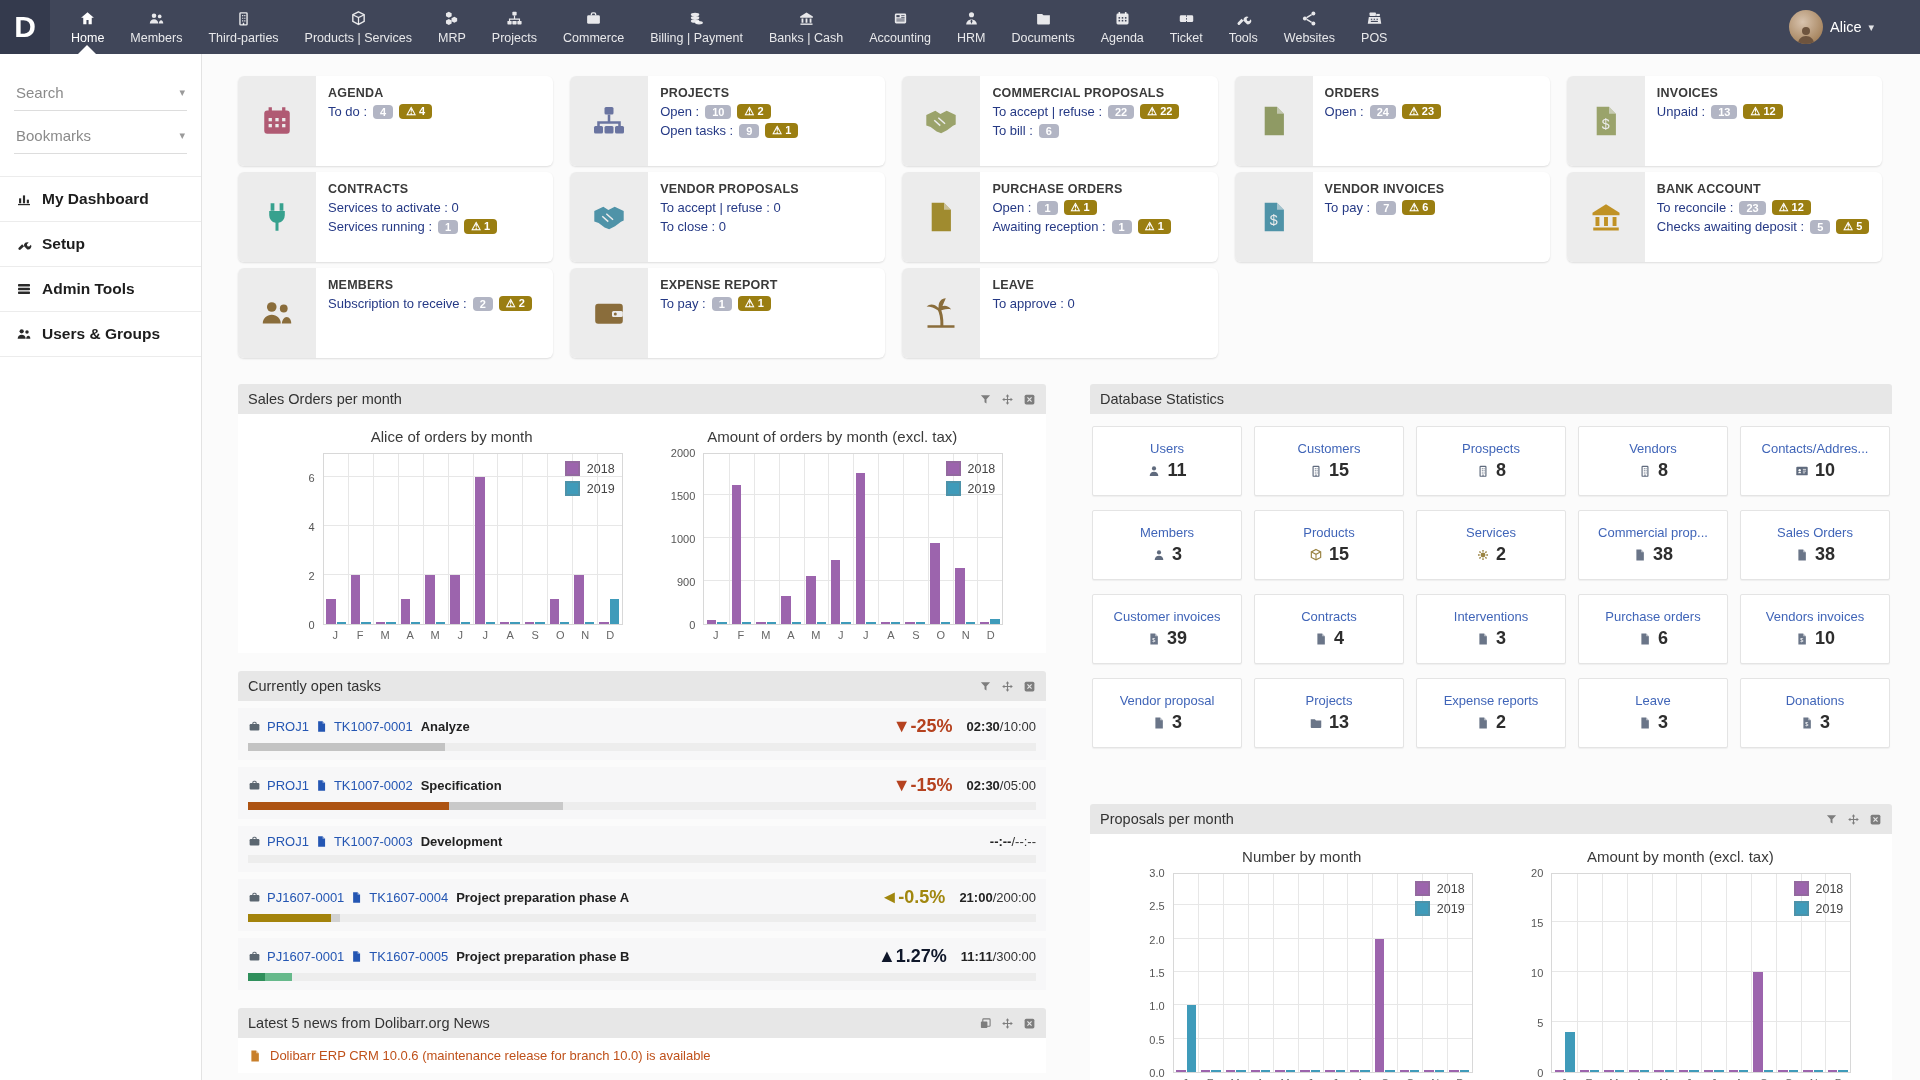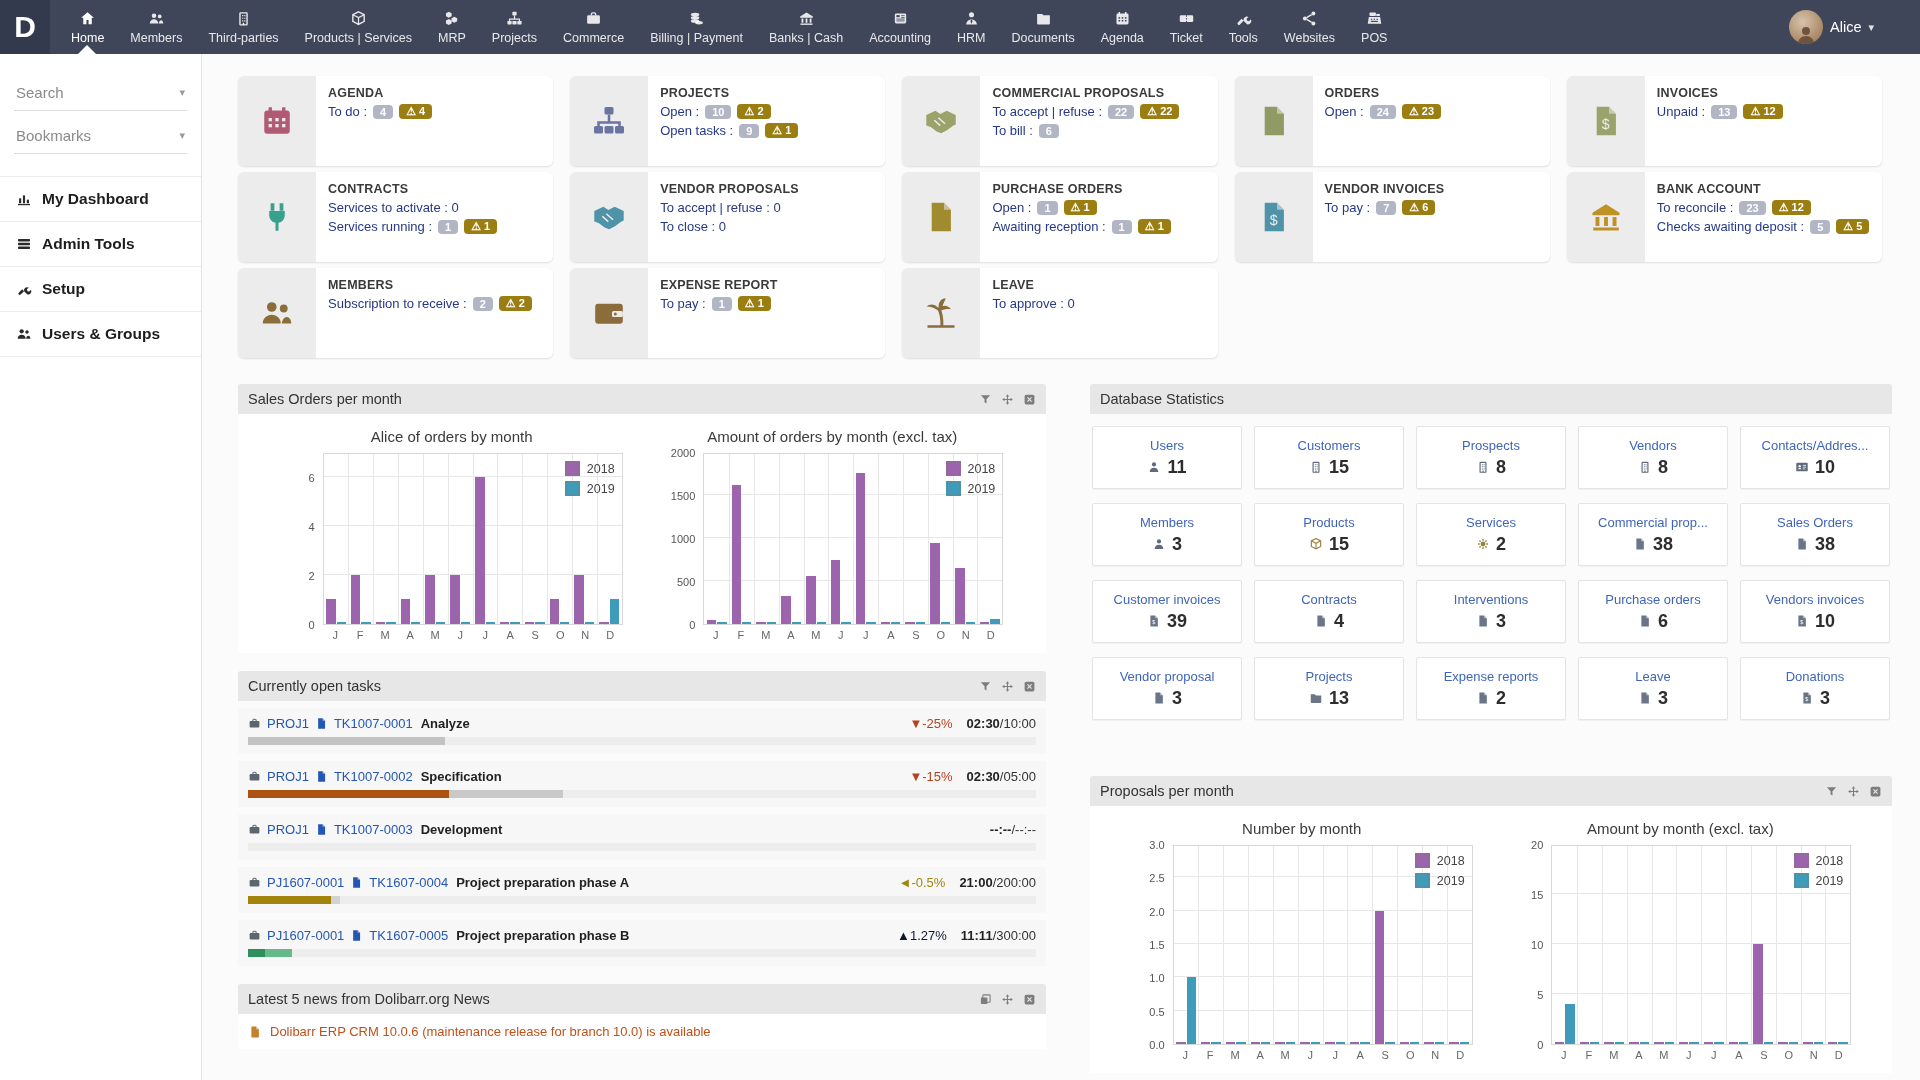--- a/index.html
+++ b/index.html
@@ -102,30 +102,30 @@
   .chart-xlabels { display:flex; width:300px; margin-left:42px; margin-top:4px; }
   .xlabel { flex:1; text-align:center; font-size:11px; color:#666; }
 
   
   .task-row { background:#f7f7f8; padding:8px 10px 9px; margin-bottom:7px; }
   .task-line { display:flex; align-items:center; font-size:13px; gap:6px; }
   .task-line .ic { font-size:13px; }
   .task-proj, .task-ref { color:#2456b3; cursor:pointer; }
   .task-name { font-weight:bold; color:#222; margin-left:2px; }
   .task-right { margin-left:auto; display:flex; align-items:center; gap:14px; }
-  .task-delta { font-size:13px; }
+  .task-delta { font-size:18px;font-weight:bold; }
   .task-time { color:#333; font-size:13px; }
   .task-time b { color:#222; }
   .task-bar { margin-top:6px; height:8px; background:#ededed; width:100%; display:flex; }
   .task-seg { height:100%; }
 
   
   .stats-grid { display:grid; grid-template-columns:repeat(5,1fr); gap:14px 12px; padding:12px 2px 4px; background:transparent; }
   .stat-box { background:#fff; border:1px solid #e4e4e4; box-shadow:0 1px 1px rgba(0,0,0,.05);
-    border-radius:2px; height:63px; display:flex; flex-direction:column; align-items:center;
+    border-radius:2px; height:70px; display:flex; flex-direction:column; align-items:center;
     justify-content:center; gap:4px; cursor:pointer; }
   .stat-label { font-size:13px; color:#4065b8; max-width:140px; white-space:nowrap; overflow:hidden; }
   .stat-val { display:flex; align-items:center; gap:6px; font-size:17px; color:#2d2d2d; }
   .stat-val .ic { font-size:14px; }
   .stat-val b { font-size:18px; }
 
   
   .news-item { display:flex; align-items:center; gap:8px; padding:10px 10px; font-size:13px; }
   .news-item .ic { font-size:14px; }
   .news-link { color:#bf5019; cursor:pointer; }
@@ -359,34 +359,34 @@
             <rect x="4.6" y="11" width="3.2" height="7.4"></rect>
             <rect x="10.4" y="6.6" width="3.2" height="11.8"></rect>
             <rect x="16.2" y="13" width="3.2" height="5.4"></rect>
           </svg>
         </span>
         <span>My Dashboard</span>
       </div>
       <div class="side-item">
         <span class="ic">
           <svg viewBox="0 0 24 24">
+            <path d="M20.2 7a4.9 4.9 0 00-7-5.5l2.7 2.7-.7 2.7-2.7.7L9.8 4.9a4.9 4.9 0 005.5 7l5.1 5.1a2.05 2.05 0 11-2.9 2.9l-5.1-5.1z" transform="rotate(90 12 12)"></path>
+          </svg>
+        </span>
+        <span>Setup</span>
+      </div>
+      <div class="side-item">
+        <span class="ic">
+          <svg viewBox="0 0 24 24">
             <rect x="3" y="4.6" width="18" height="3.6" rx="1"></rect>
             <rect x="3" y="10.2" width="18" height="3.6" rx="1"></rect>
             <rect x="3" y="15.8" width="18" height="3.6" rx="1"></rect>
           </svg>
         </span>
         <span>Admin Tools</span>
-      </div>
-      <div class="side-item">
-        <span class="ic">
-          <svg viewBox="0 0 24 24">
-            <path d="M20.2 7a4.9 4.9 0 00-7-5.5l2.7 2.7-.7 2.7-2.7.7L9.8 4.9a4.9 4.9 0 005.5 7l5.1 5.1a2.05 2.05 0 11-2.9 2.9l-5.1-5.1z" transform="rotate(90 12 12)"></path>
-          </svg>
-        </span>
-        <span>Setup</span>
       </div>
       <div class="side-item">
         <span class="ic">
           <svg viewBox="0 0 24 24">
             <circle cx="8.5" cy="8" r="3.2"></circle>
             <circle cx="16.5" cy="9" r="2.6"></circle>
             <path d="M2.5 19c0-3.4 2.7-5.8 6-5.8s6 2.4 6 5.8z"></path>
             <path d="M15.2 19c.2-2.4 1.5-4.4 3.3-4.4 1.7 0 3 1.9 3 4.4z"></path>
           </svg>
         </span>
@@ -808,21 +808,21 @@
                 <div class="xlabel">O</div>
                 <div class="xlabel">N</div>
                 <div class="xlabel">D</div>
               </div>
             </div>
           <div class="chart" id="chart-orders-amount">
               <div class="chart-title">Amount of orders by month (excl. tax)</div>
               <div class="chart-body">
                 <div class="chart-yaxis" style="height: 172px;">
                   <div class="ytick" style="bottom: -6px;">0</div>
-                  <div class="ytick" style="bottom: 37px;">500</div>
+                  <div class="ytick" style="bottom: 37px;">900</div>
                   <div class="ytick" style="bottom: 80px;">1000</div>
                   <div class="ytick" style="bottom: 123px;">1500</div>
                   <div class="ytick" style="bottom: 166px;">2000</div>
                 </div>
                 <div class="chart-plot" style="height: 172px;">
                   <div class="gridline-h" style="bottom: 43px;"></div>
                   <div class="gridline-h" style="bottom: 86px;"></div>
                   <div class="gridline-h" style="bottom: 129px;"></div>
                   <div class="gridline-v" style="left: 8.33333%;"></div>
                   <div class="gridline-v" style="left: 16.6667%;"></div>

